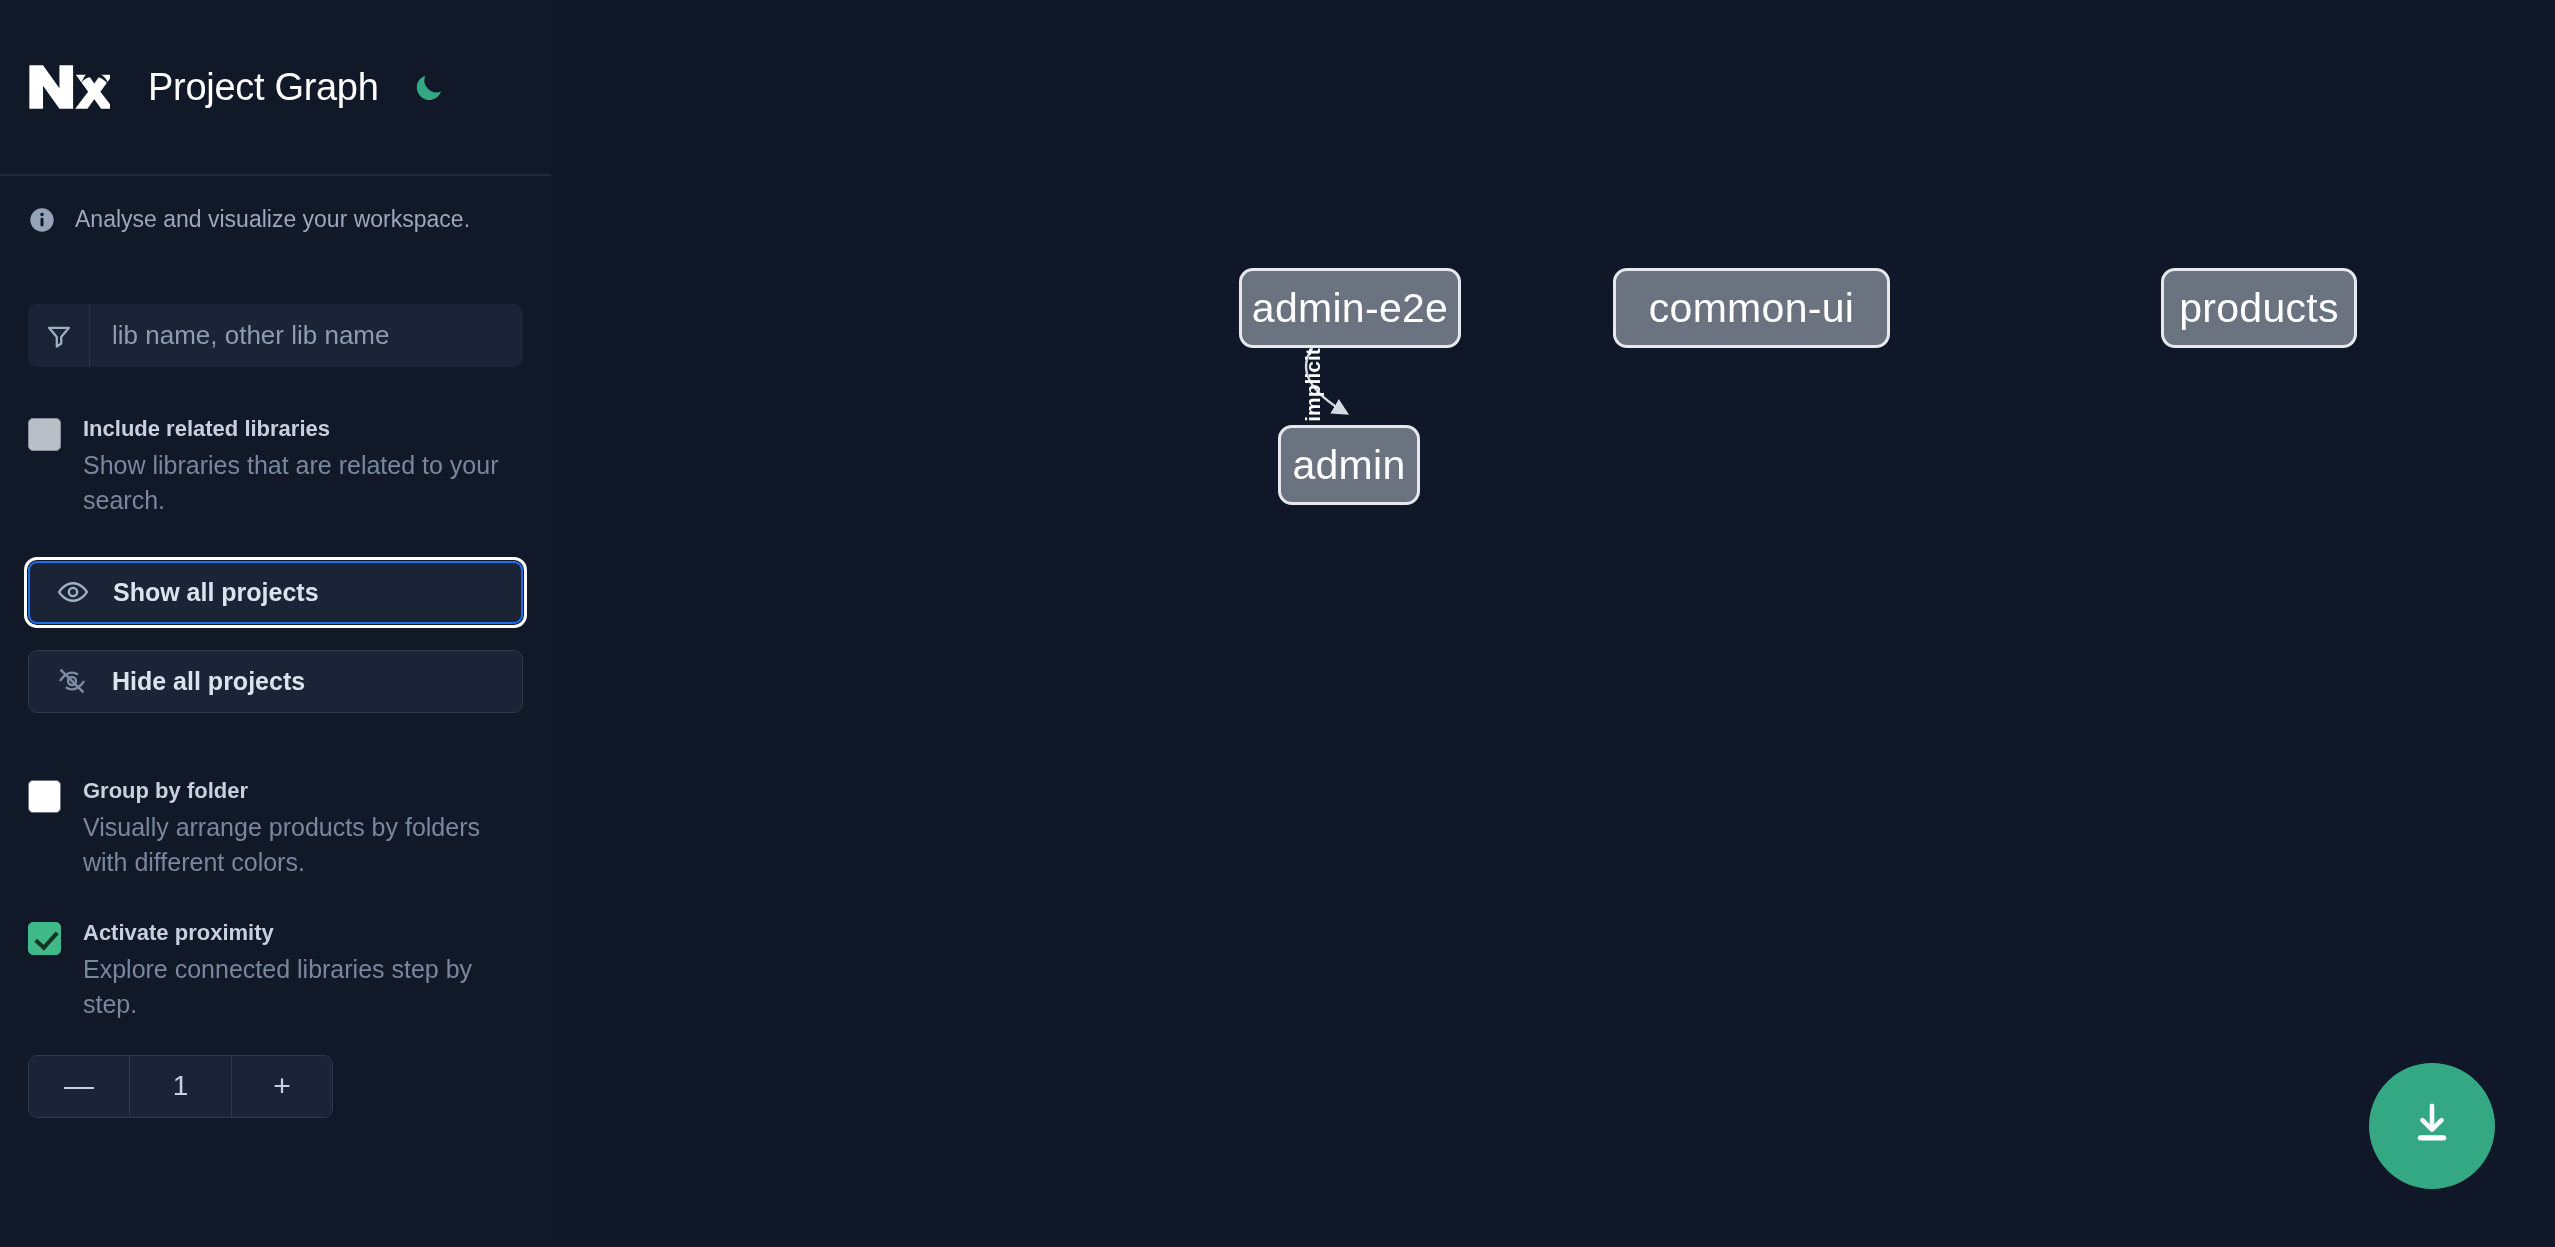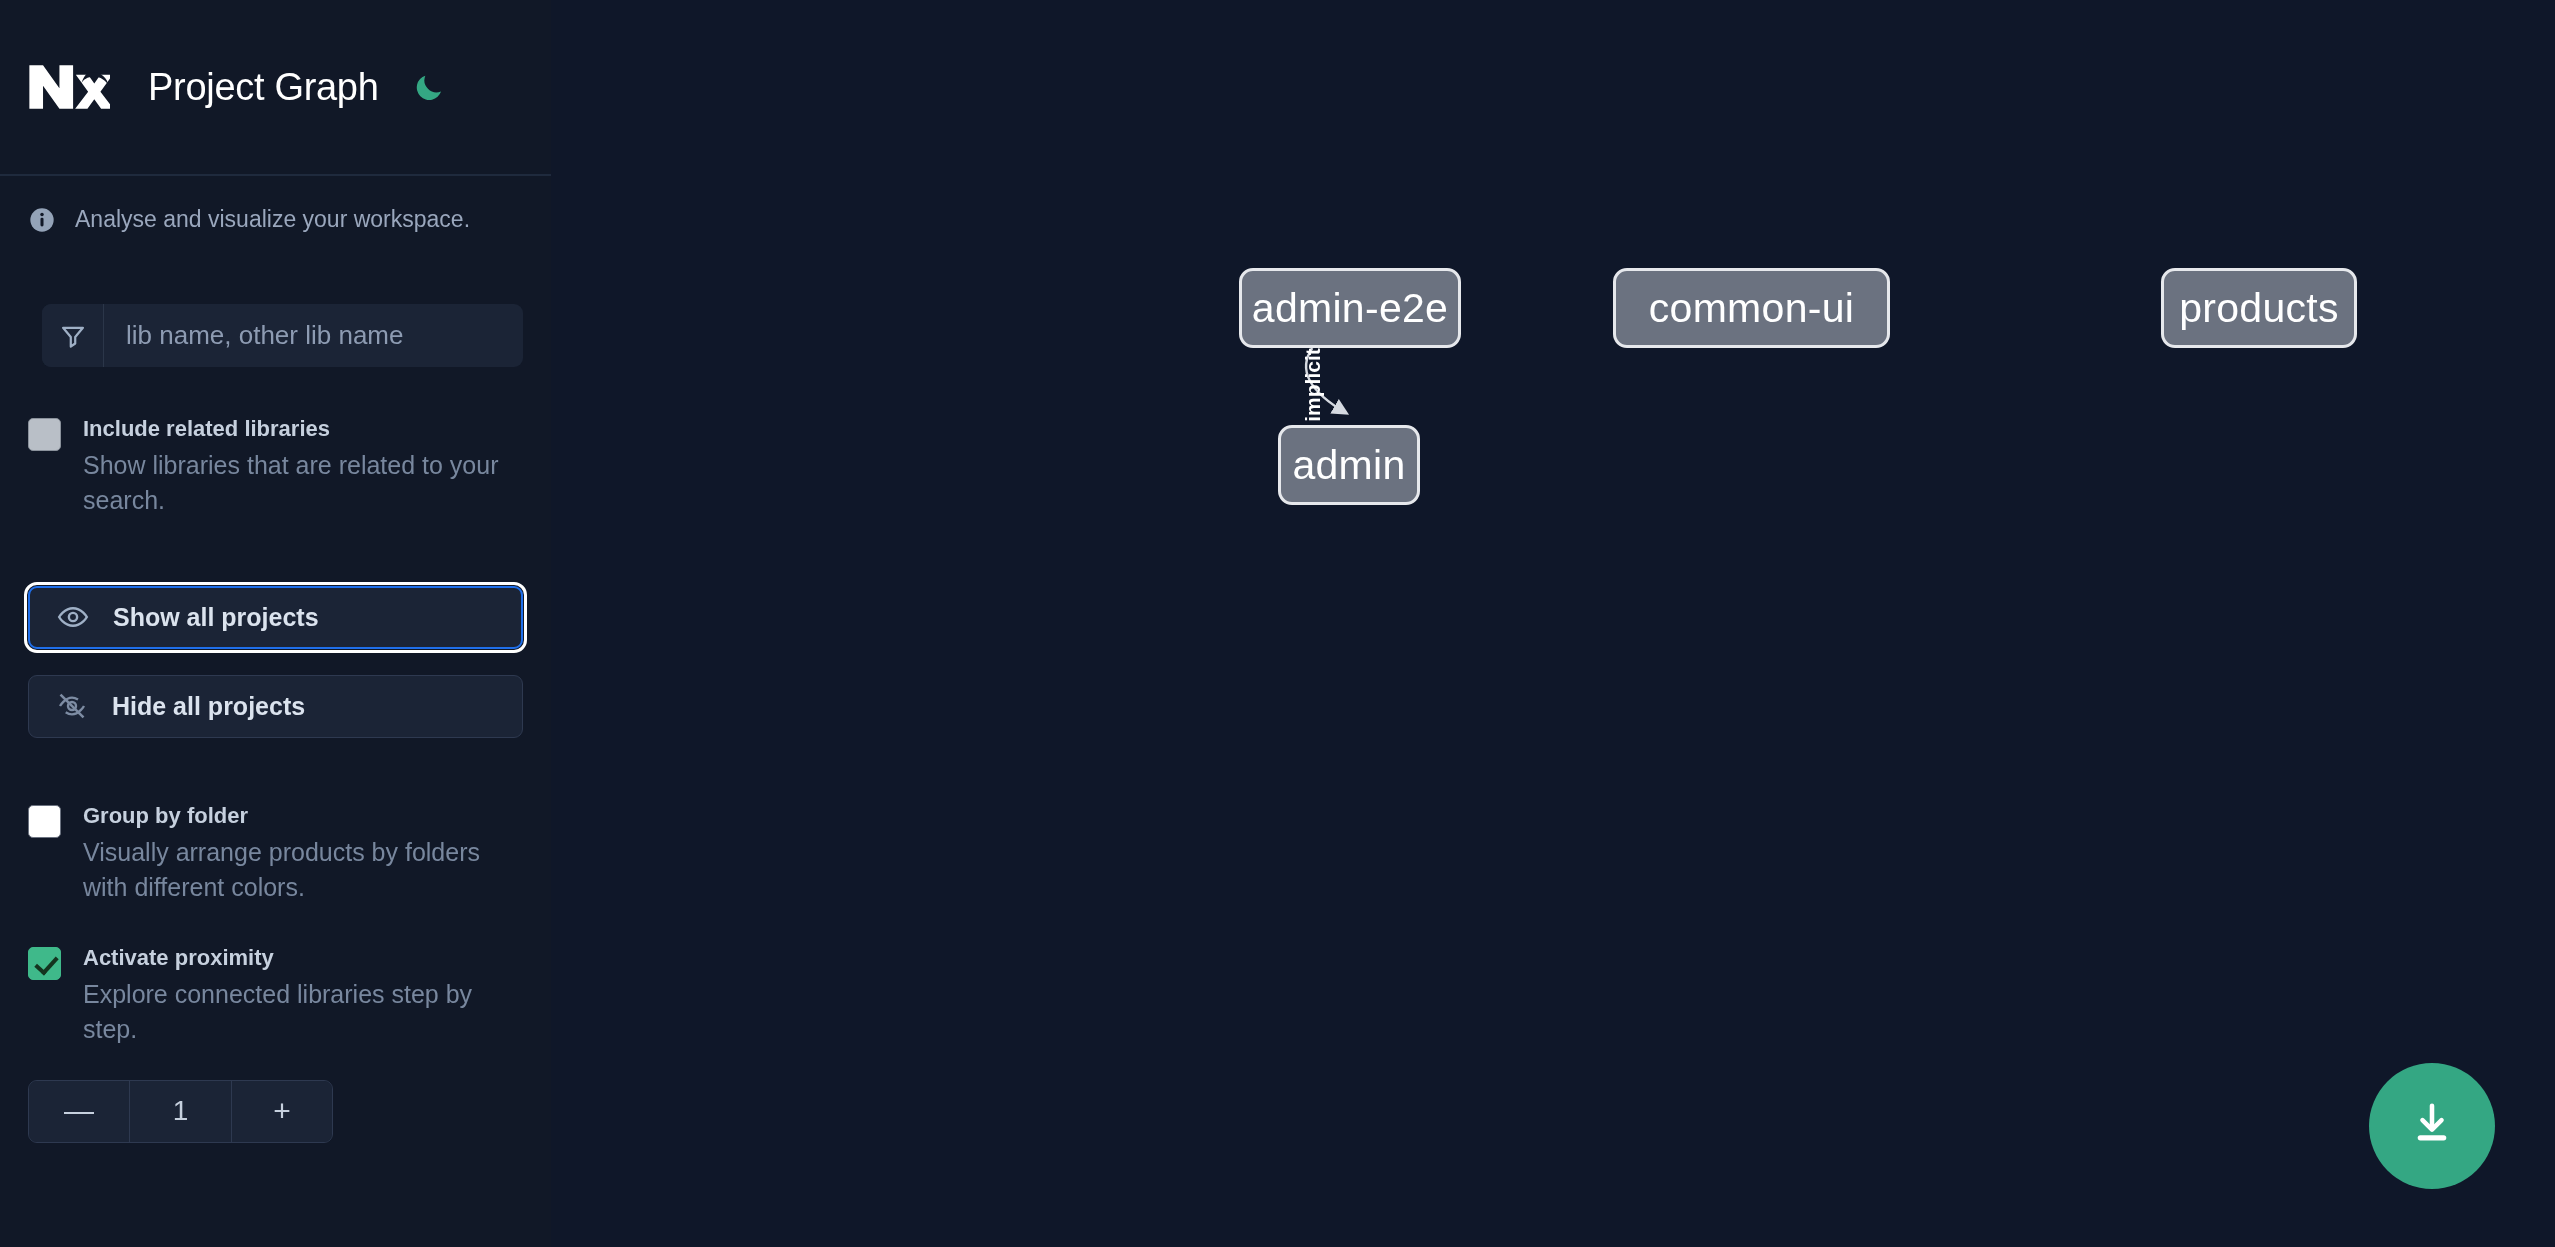--- a/index.html
+++ b/index.html
@@ -50,21 +50,21 @@
   }
   .info-icon { flex: 0 0 28px; width: 28px; height: 28px; }
   .sb-info-text {
     color: #9aa7bd;
     font-size: 23px;
     margin-left: 19px;
     white-space: nowrap;
   }
 
   
-  .filter-row { padding: 48px 28px 16px 28px; margin-left: 14px; }
+  .filter-row { padding: 48px 28px 16px 28px; }
   .filter-box {
     display: flex; align-items: stretch;
     height: 63px;
     background: #1b2436;
     border-radius: 9px;
     overflow: hidden;
   }
   .filter-icon-wrap {
     width: 62px;
     display: flex; align-items: center; justify-content: center;
@@ -132,21 +132,20 @@
     border-radius: 9px;
     border: 1px solid #2e3950;
     padding-left: 25px;
     cursor: pointer;
     margin-bottom: 26px;
   }
   .gbtn.focused {
     border: 2px solid #1f6feb;
     outline: 3px solid #ffffff;
     outline-offset: 1px;
-    margin-top: 25px;
   }
   .gbtn-icon {
     width: 36px; height: 36px; flex: 0 0 36px;
     display: flex; align-items: center; justify-content: center;
   }
   .gbtn-label {
     color: #dbe3ee;
     font-size: 25px;
     font-weight: bold;
     margin-left: 22px;

